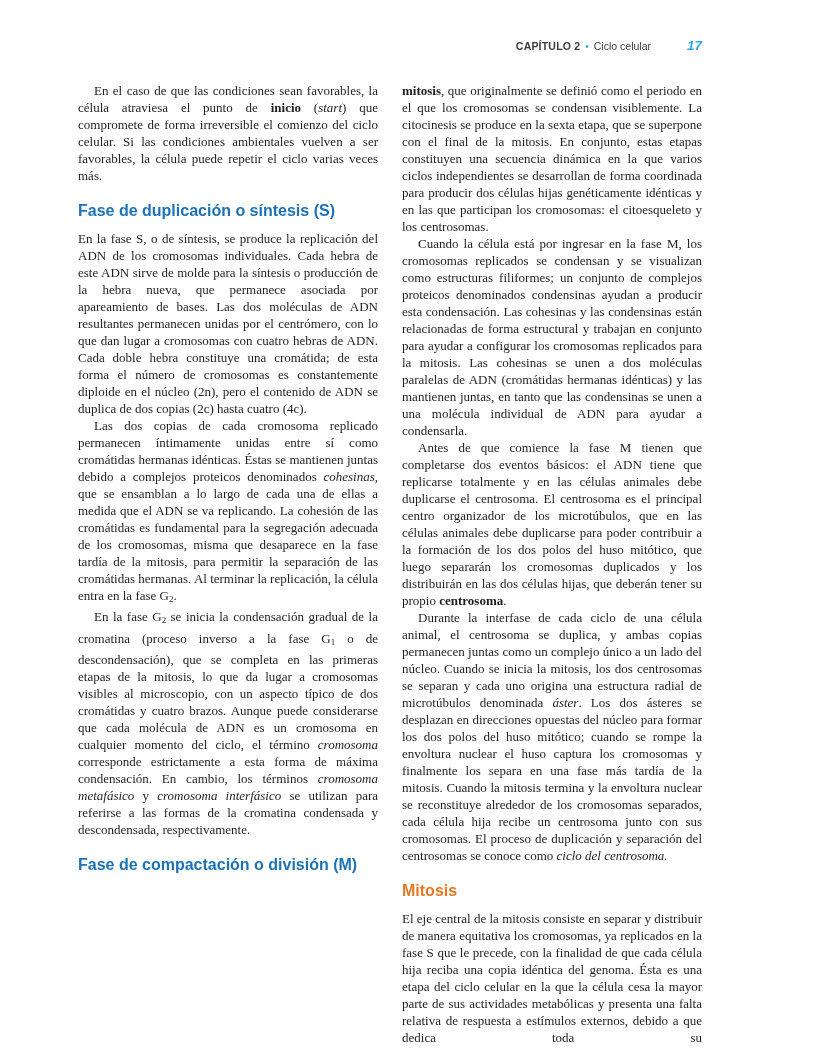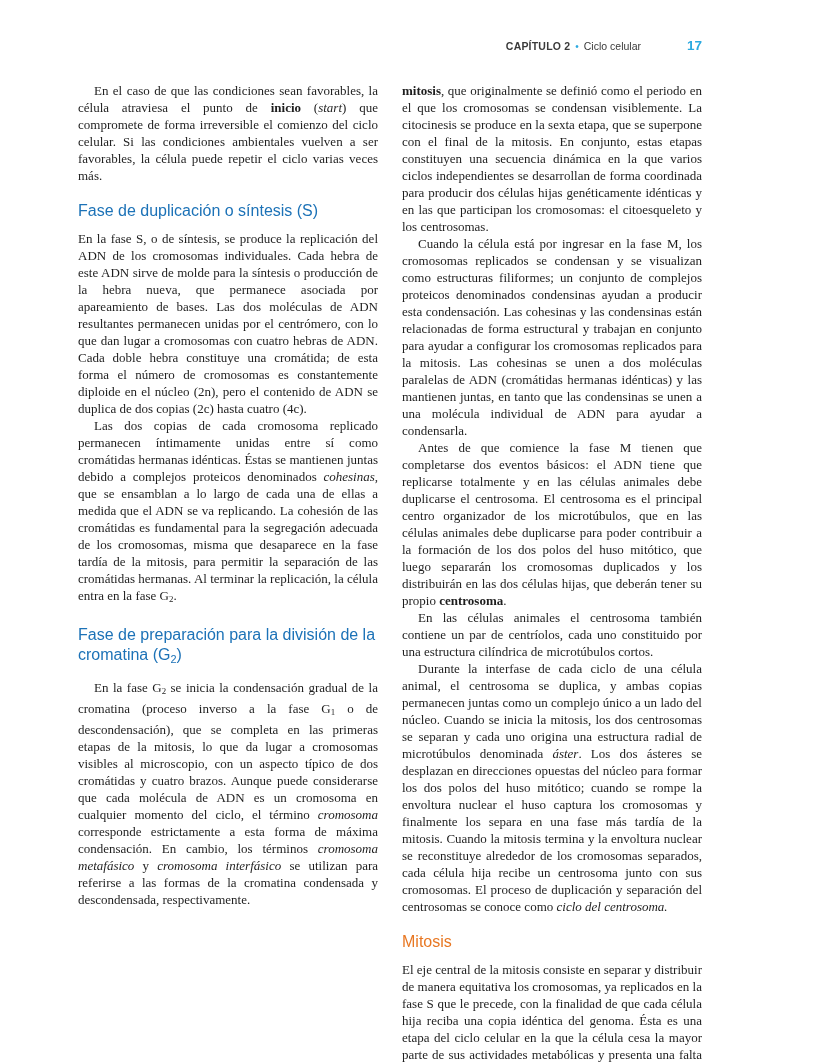--- a/index.html
+++ b/index.html
@@ -37,42 +37,43 @@
   }
   .section {
     font-size: 10.5px;
     color: #3a3a3a;
     text-align: right;
   }
   .pagenum {
     font-weight: 700;
     font-size: 13.5px;
     color: #2ba9e0;
-    margin-left: 46px;
+    margin-left: 36px;
+    font-style: italic;
   }
   
   .content {
     display: flex;
     gap: 24px;
     margin-top: 26px;
     justify-content: flex-end;
   }
   .col { width: 330px; }
   p.body {
     font-size: 13px;
     line-height: 17px;
     text-align: justify;
     hyphens: auto;
     -webkit-hyphens: auto;
   }
   p.indent { text-indent: 16px; }
   p.justify-last { text-align-last: justify; }
   .h-blue, .h-orange {
     font-family: "Liberation Sans", sans-serif;
-    font-weight: 400;
+    font-weight: 700;
     font-size: 16px;
     line-height: 20px;
     margin: 17px 0 9px 0;
   }
   .h-blue   { color: #1c72b7; }
   .h-orange { color: #e87722; }
   
   .run-b   { font-weight: 700; }
   .run-i   { font-style: italic; }
   .run-bi  { font-weight: 400; font-style: italic; }
@@ -90,28 +91,27 @@
     <span class="pagenum">17</span>
   </header>
 
   <main class="content">
 
     <div class="col">
       <p class="body indent"><span>En el caso de que las condiciones sean favorables, la célula atraviesa el punto de </span><span class="run-b">inicio</span><span> (</span><span class="run-i">start</span><span>) que compromete de forma irreversible el comienzo del ciclo celular. Si las condiciones ambientales vuelven a ser favorables, la célula puede repetir el ciclo varias veces más.</span></p>
       <h2 class="h-blue"><span>Fase de duplicación o síntesis (S)</span></h2>
       <p class="body"><span>En la fase S, o de síntesis, se produce la replicación del ADN de los cromosomas individuales. Cada hebra de este ADN sirve de molde para la síntesis o producción de la hebra nueva, que permanece asociada por apareamiento de bases. Las dos moléculas de ADN resultantes permanecen unidas por el centrómero, con lo que dan lugar a cromosomas con cuatro hebras de ADN. Cada doble hebra constituye una cromátida; de esta forma el número de cromosomas es constantemente diploide en el núcleo (2n), pero el contenido de ADN se duplica de dos copias (2c) hasta cuatro (4c).</span></p>
       <p class="body indent"><span>Las dos copias de cada cromosoma replicado permanecen íntimamente unidas entre sí como cromátidas hermanas idénticas. Éstas se mantienen juntas debido a complejos proteicos denominados </span><span class="run-i">cohesinas</span><span>, que se ensamblan a lo largo de cada una de ellas a medida que el ADN se va replicando. La cohesión de las cromátidas es fundamental para la segregación adecuada de los cromosomas, misma que desaparece en la fase tardía de la mitosis, para permitir la separación de las cromátidas hermanas. Al terminar la replicación, la célula entra en la fase G</span><span class="run-sub">2</span><span>.</span></p>
-      <h2 class="h-blue"><span>Fase de preparación para la división de la cromatina (G</span><span class="run-sub">2</span><span>)</span></h2>
       <p class="body indent"><span>En la fase G</span><span class="run-sub">2</span><span> se inicia la condensación gradual de la cromatina (proceso inverso a la fase G</span><span class="run-sub">1</span><span> o de descondensación), que se completa en las primeras etapas de la mitosis, lo que da lugar a cromosomas visibles al microscopio, con un aspecto típico de dos cromátidas y cuatro brazos. Aunque puede considerarse que cada molécula de ADN es un cromosoma en cualquier momento del ciclo, el término </span><span class="run-i">cromosoma</span><span> corresponde estrictamente a esta forma de máxima condensación. En cambio, los términos </span><span class="run-i">cromosoma metafásico</span><span> y </span><span class="run-i">cromosoma interfásico</span><span> se utilizan para referirse a las formas de la cromatina condensada y descondensada, respectivamente.</span></p>
+      <h2 class="h-blue"><span>Fase de compactación o división (M)</span></h2>
     </div>
 
     <div class="col">
       <p class="body"><span class="run-b">mitosis</span><span>, que originalmente se definió como el periodo en el que los cromosomas se condensan visiblemente. La citocinesis se produce en la sexta etapa, que se superpone con el final de la mitosis. En conjunto, estas etapas constituyen una secuencia dinámica en la que varios ciclos independientes se desarrollan de forma coordinada para producir dos células hijas genéticamente idénticas y en las que participan los cromosomas: el citoesqueleto y los centrosomas.</span></p>
       <p class="body indent"><span>Cuando la célula está por ingresar en la fase M, los cromosomas replicados se condensan y se visualizan como estructuras filiformes; un conjunto de complejos proteicos denominados condensinas ayudan a producir esta condensación. Las cohesinas y las condensinas están relacionadas de forma estructural y trabajan en conjunto para ayudar a configurar los cromosomas replicados para la mitosis. Las cohesinas se unen a dos moléculas paralelas de ADN (cromátidas hermanas idénticas) y las mantienen juntas, en tanto que las condensinas se unen a una molécula individual de ADN para ayudar a condensarla.</span></p>
       <p class="body indent"><span>Antes de que comience la fase M tienen que completarse dos eventos básicos: el ADN tiene que replicarse totalmente y en las células animales debe duplicarse el centrosoma. El centrosoma es el principal centro organizador de los microtúbulos, que en las células animales debe duplicarse para poder contribuir a la formación de los dos polos del huso mitótico, que luego separarán los cromosomas duplicados y los distribuirán en las dos células hijas, que deberán tener su propio </span><span class="run-b">centrosoma</span><span>.</span></p>
-      <p class="body indent"><span>En las células animales el centrosoma también contiene un par de centríolos, cada uno constituido por una estructura cilíndrica de microtúbulos cortos.</span></p>
       <p class="body indent"><span>Durante la interfase de cada ciclo de una célula animal, el centrosoma se duplica, y ambas copias permanecen juntas como un complejo único a un lado del núcleo. Cuando se inicia la mitosis, los dos centrosomas se separan y cada uno origina una estructura radial de microtúbulos denominada </span><span class="run-bi">áster</span><span>. Los dos ásteres se desplazan en direcciones opuestas del núcleo para formar los dos polos del huso mitótico; cuando se rompe la envoltura nuclear el huso captura los cromosomas y finalmente los separa en una fase más tardía de la mitosis. Cuando la mitosis termina y la envoltura nuclear se reconstituye alrededor de los cromosomas separados, cada célula hija recibe un centrosoma junto con sus cromosomas. El proceso de duplicación y separación del centrosomas se conoce como </span><span class="run-bi">ciclo del centrosoma.</span></p>
       <h2 class="h-orange"><span>Mitosis</span></h2>
       <p class="body justify-last"><span>El eje central de la mitosis consiste en separar y distribuir de manera equitativa los cromosomas, ya replicados en la fase S que le precede, con la finalidad de que cada célula hija reciba una copia idéntica del genoma. Ésta es una etapa del ciclo celular en la que la célula cesa la mayor parte de sus actividades metabólicas y presenta una falta relativa de respuesta a estímulos externos, debido a que dedica toda su</span></p>
     </div>
 
   </main>
 </div>
 
 </body></html>

